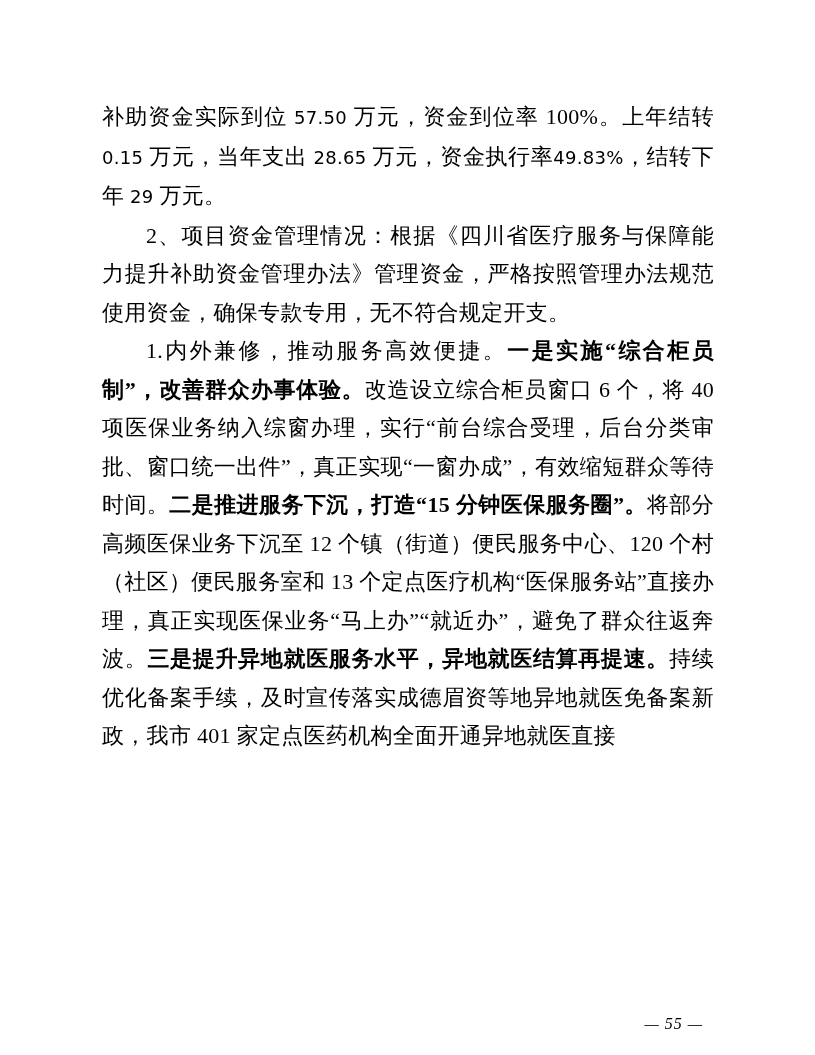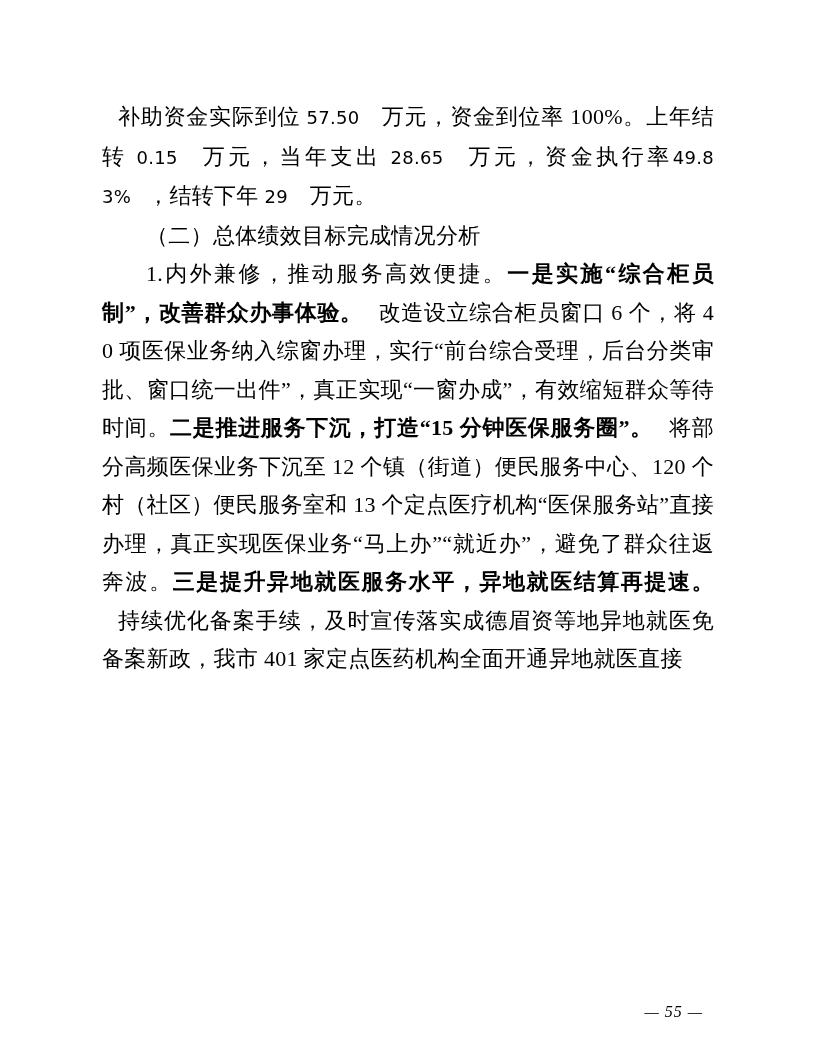--- a/index.html
+++ b/index.html
@@ -41,37 +41,37 @@
   
   .seg-bold {
     font-weight: bold;
   }
 
   
   .seg-kai {
     font-family: "Liberation Serif", "DejaVu Serif", serif;
   }
 
-  .seg-normal { font-weight: normal; margin-left: 16px; }
+  .seg-normal { font-weight: normal; }
 
   .footer {
     position: absolute;
     right: 112px;
-    bottom: 34px;
+    bottom: 22px;
     font-size: 16px;
     font-style: italic;
     letter-spacing: 1px;
     color: #000000;
   }
 </style>
 </head>
 <body>
 
 <div class="page">
   <main class="content" id="doc-body">
       <p class="para"><span class="seg-normal">补助资金实际到位 </span><span class="seg-num">57.50</span><span class="seg-normal"> 万元，资金到位率 100%。上年结转 </span><span class="seg-num">0.15</span><span class="seg-normal"> 万元，当年支出 </span><span class="seg-num">28.65</span><span class="seg-normal"> 万元，资金执行率</span><span class="seg-num">49.83%</span><span class="seg-normal">，结转下年 </span><span class="seg-num">29</span><span class="seg-normal"> 万元。</span></p>
-      <p class="para indent"><span class="seg-kai">（二）总体绩效目标完成情况分析</span></p>
+      <p class="para indent"><span class="seg-normal">2、项目资金管理情况：根据《四川省医疗服务与保障能力提升补助资金管理办法》管理资金，严格按照管理办法规范使用资金，确保专款专用，无不符合规定开支。</span></p>
       <p class="para indent"><span class="seg-kai">1.内外兼修，推动服务高效便捷。</span><span class="seg-bold">一是实施“综合柜员制”，改善群众办事体验。</span><span class="seg-normal">改造设立综合柜员窗口 6 个，将 40 项医保业务纳入综窗办理，实行“前台综合受理，后台分类审批、窗口统一出件”，真正实现“一窗办成”，有效缩短群众等待时间。</span><span class="seg-bold">二是推进服务下沉，打造“15 分钟医保服务圈”。</span><span class="seg-normal">将部分高频医保业务下沉至 12 个镇（街道）便民服务中心、120 个村（社区）便民服务室和 13 个定点医疗机构“医保服务站”直接办理，真正实现医保业务“马上办”“就近办”，避免了群众往返奔波。</span><span class="seg-bold">三是提升异地就医服务水平，异地就医结算再提速。</span><span class="seg-normal">持续优化备案手续，及时宣传落实成德眉资等地异地就医免备案新政，我市 401 家定点医药机构全面开通异地就医直接</span></p>
     </main>
   <footer class="footer">
     <span>— 55 —</span>
   </footer>
 </div>
 
 </body></html>

